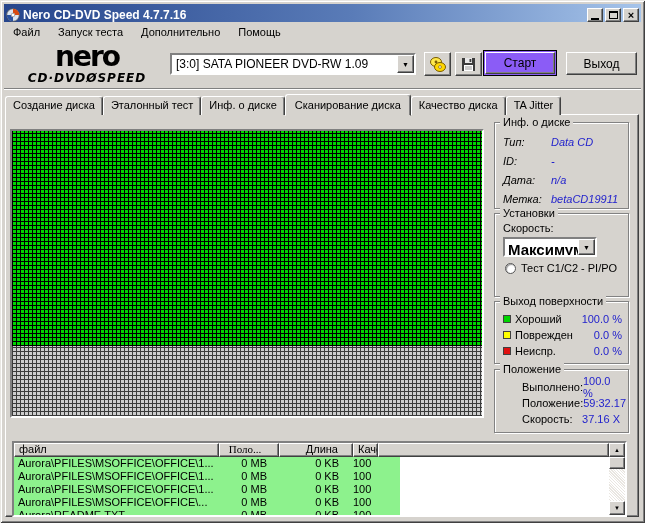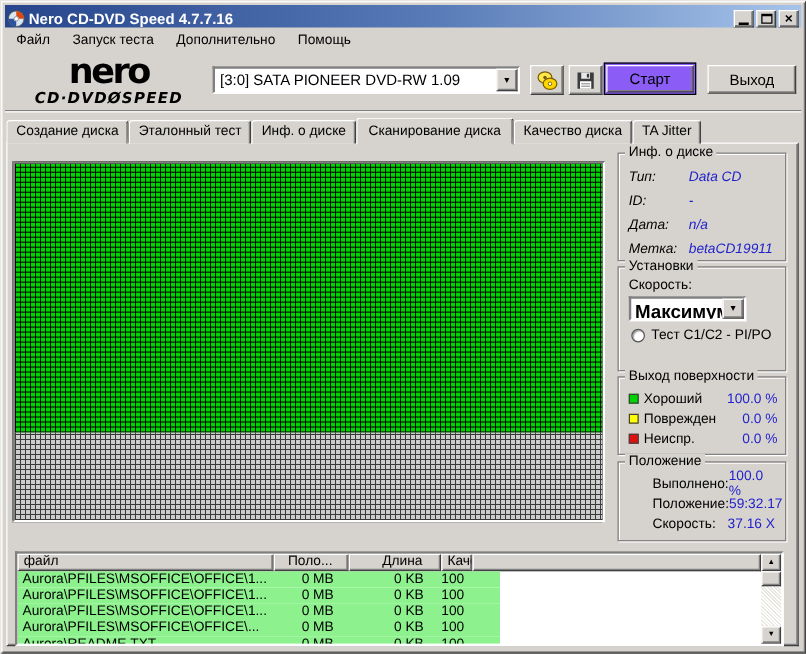--- a/index.html
+++ b/index.html
@@ -294,21 +294,21 @@
         <div class="pos-row">
           <span class="pos-label">Скорость:</span>
           <span class="value">37.16 X</span>
         </div>
       </div>
     </div>
 
     <div class="filelist">
       <div class="fl-header">
         <div class="fl-h fc1">файл</div>
-        <div class="fl-h fc2" style="text-align:right;">Поло...</div>
+        <div class="fl-h fc2" style="text-align:center;font-family:Liberation Serif, serif;">Поло...</div>
         <div class="fl-h fc3">Длина</div>
         <div class="fl-h fc4" style="text-align:left;">Каче...</div>
         <div class="fl-h" style="flex:1;"></div>
       </div>
       <div class="fl-rows">
         <div class="fl-row">
           <div class="row-band">
             <div class="fc fc1">Aurora\PFILES\MSOFFICE\OFFICE\1...</div>
             <div class="fc fc2">0 MB</div>
             <div class="fc fc3">0 KB</div>

